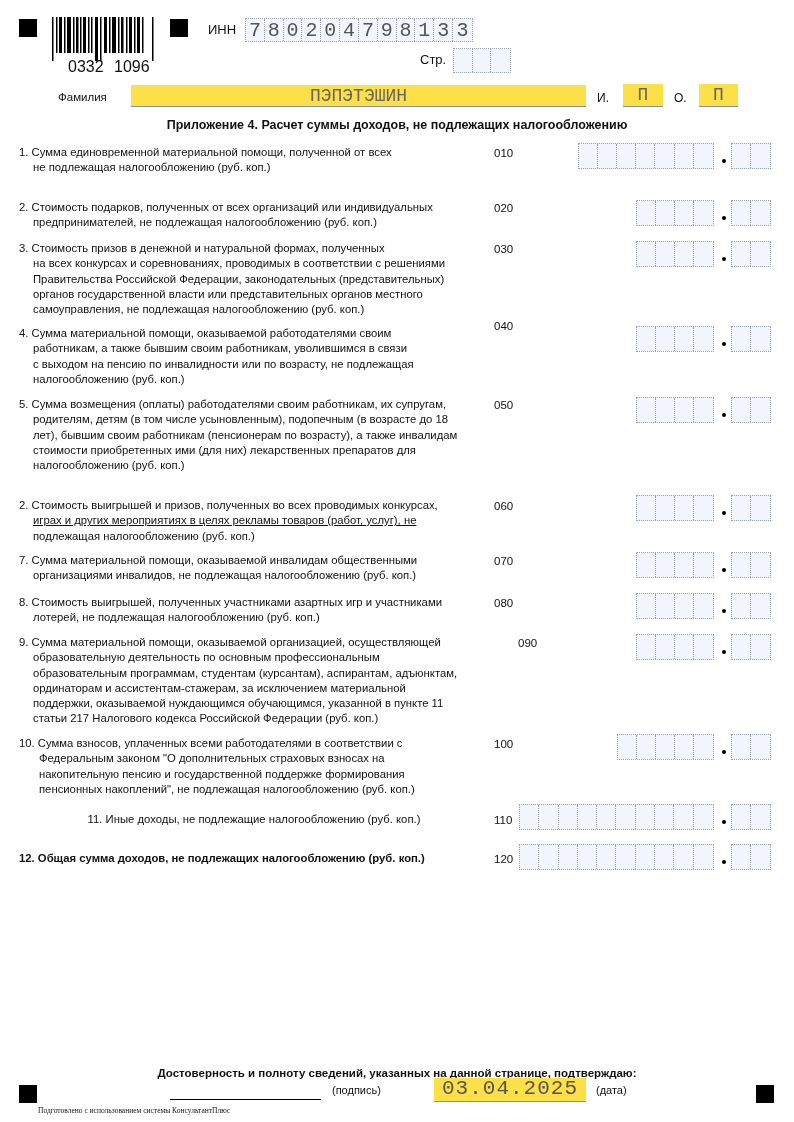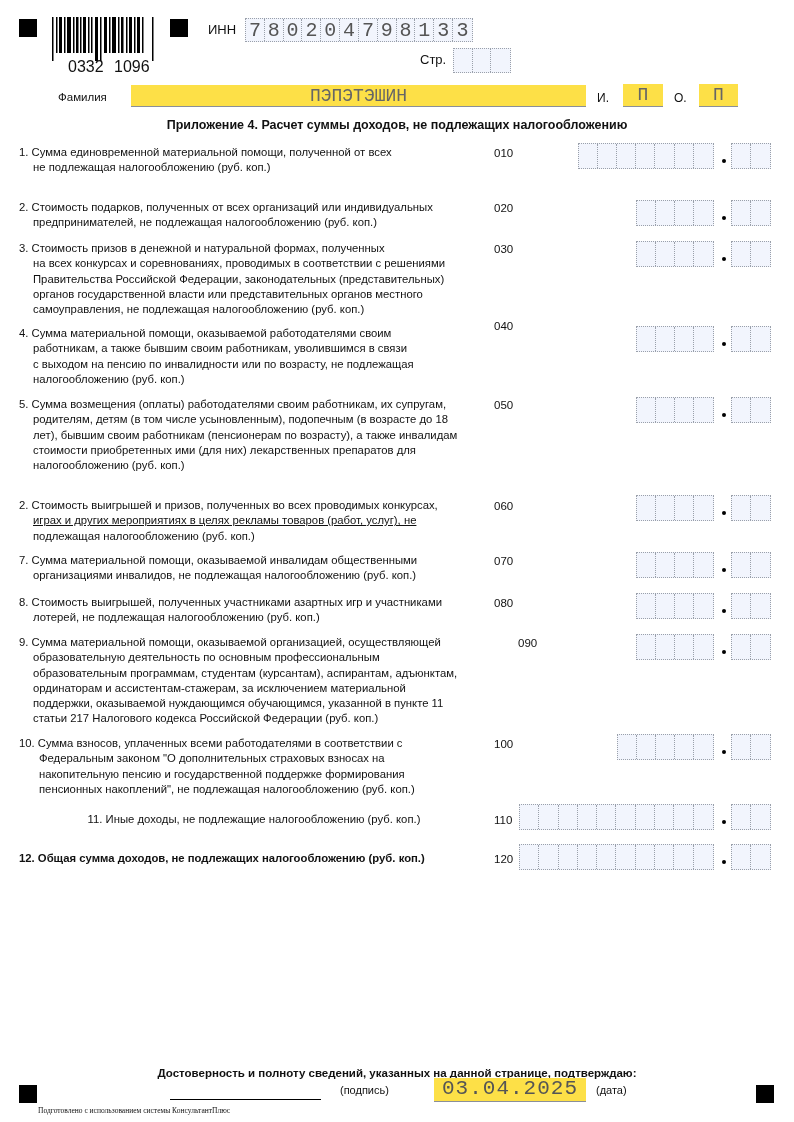--- a/index.html
+++ b/index.html
@@ -316,17 +316,17 @@
     </div>
     <div class="dot" style="left: 722px; top: 860px;"></div>
     <div class="cellrow" style="left: 731px; top: 844px; width: 40px;">
       <div class="cell" style="width: 19.5px;"></div>
       <div class="cell" style="width: 19.5px;"></div>
     </div>
   </div>
 
 <div class="abs bold" style="left:0;width:794px;text-align:center;top:1067px;font-size:11.5px;">Достоверность и полноту сведений, указанных на данной странице, подтверждаю:</div>
 <div class="abs" style="left:170px;top:1099px;width:151px;height:1px;background:#000;"></div>
-<span class="label" style="left:340px;top:1084px;font-size:11px;">(подпись)</span>
+<span class="label" style="left:332px;top:1084px;font-size:11px;">(подпись)</span>
 <div class="field" style="left:434px;top:1078px;width:152px;height:24px;font-size:21px;line-height:22px;letter-spacing:1px;color:#555;">03.04.2025</div>
 <span class="label" style="left:596px;top:1084px;font-size:11px;">(дата)</span>
 
 <div class="footer-note">Подготовлено с использованием системы КонсультантПлюс</div>
 
 </body></html>

